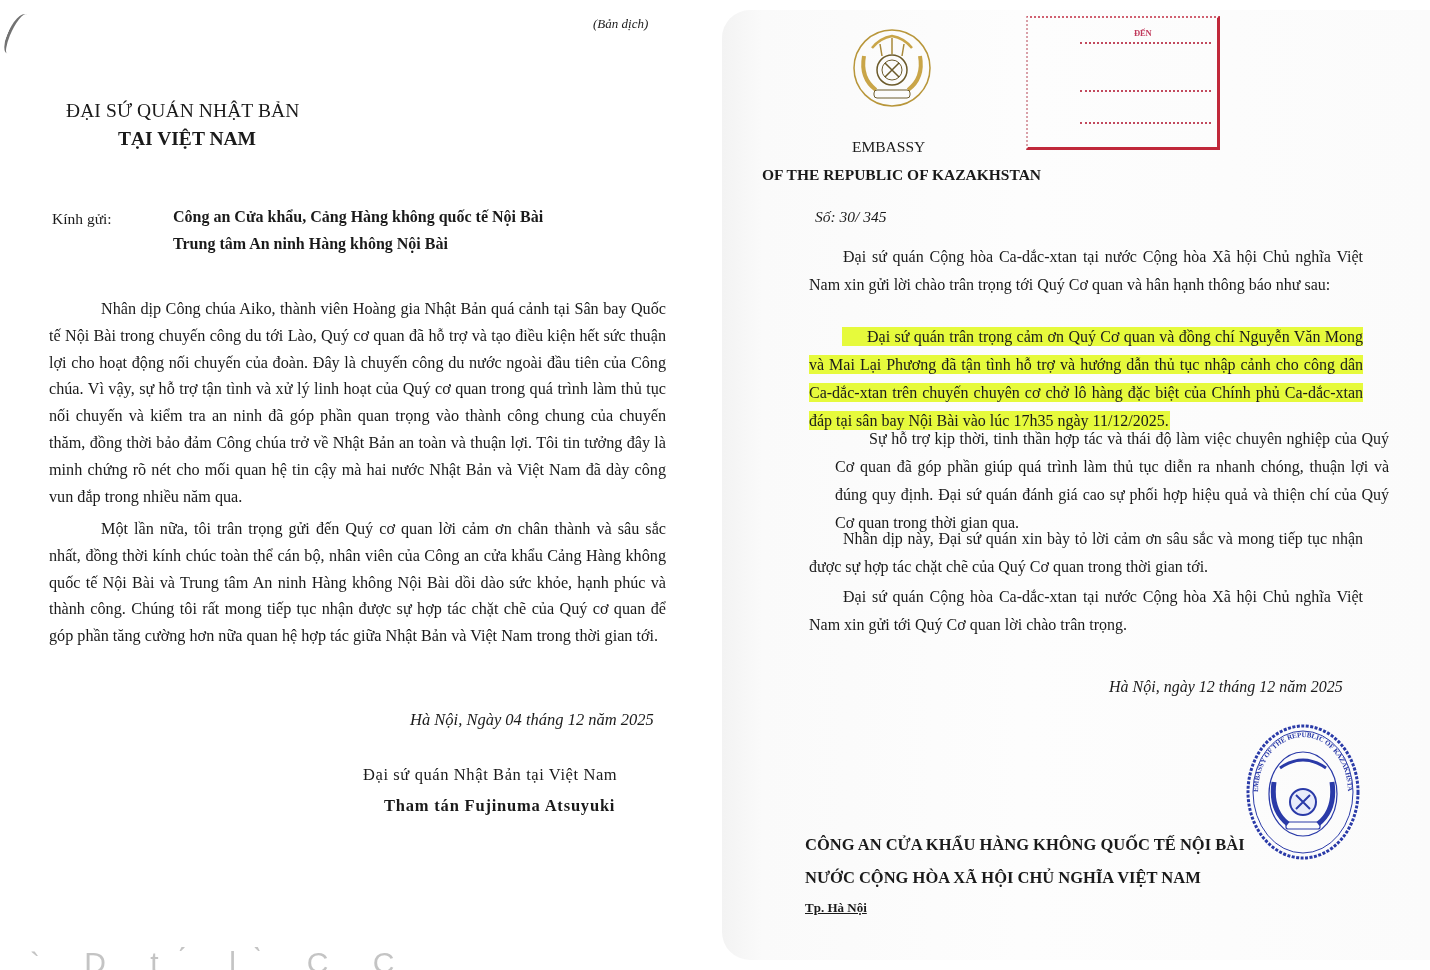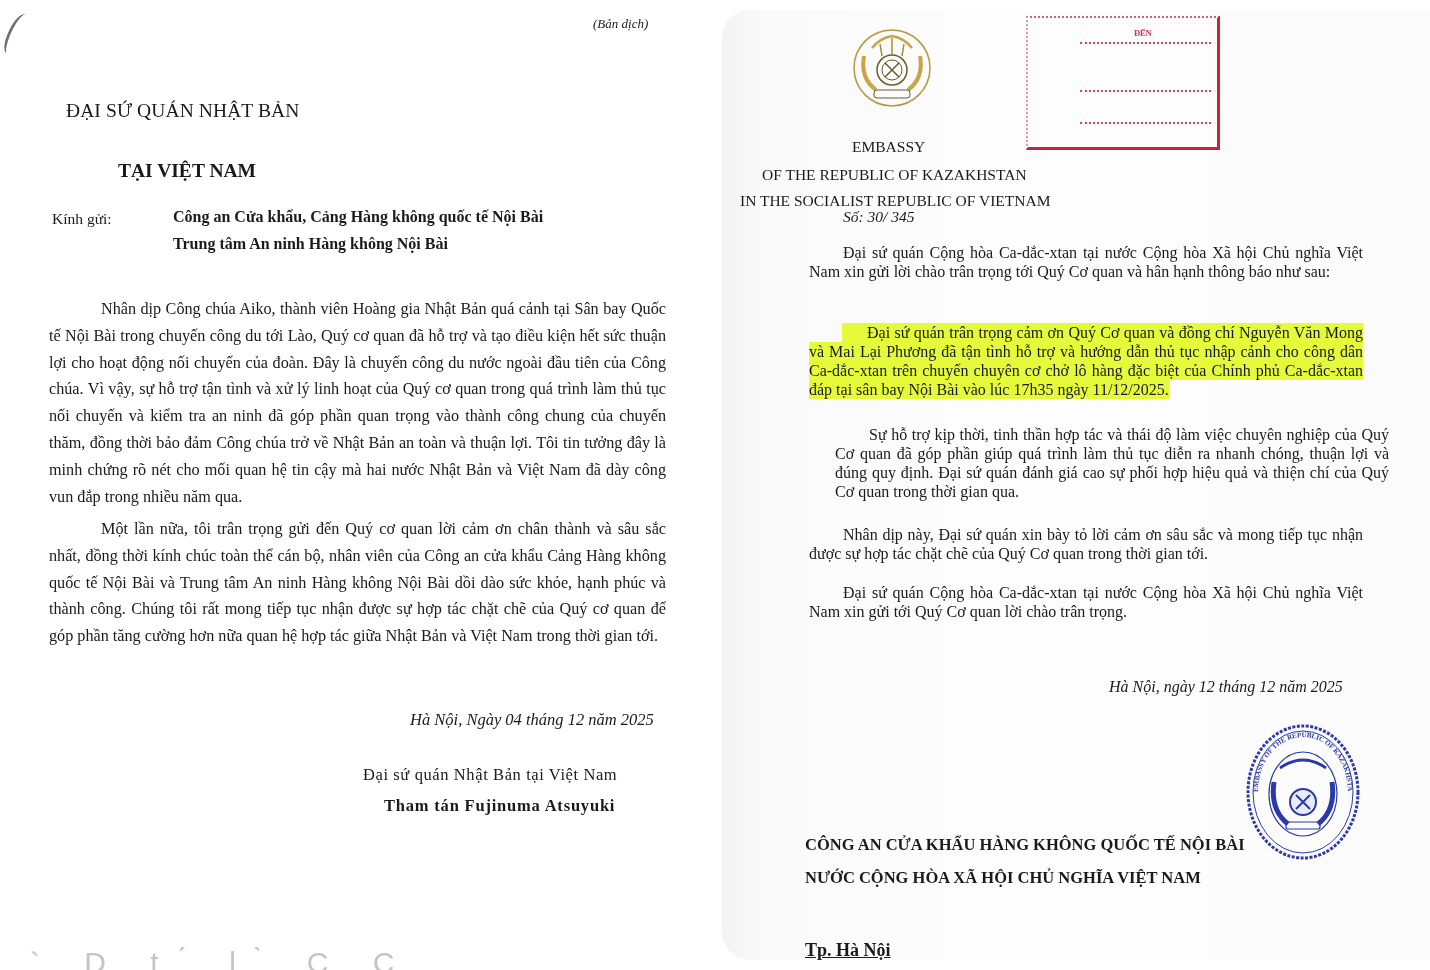--- a/index.html
+++ b/index.html
@@ -5,21 +5,21 @@
   * { box-sizing: border-box; margin: 0; padding: 0; }
   html, body { width: 1430px; height: 970px; background: #ffffff; overflow: hidden; }
   body { position: relative; font-family: "Liberation Serif", "DejaVu Serif", serif; color: #1a1a1a; }
 
   
   .left-page { position: absolute; left: 0; top: 0; width: 720px; height: 970px; background: #ffffff; }
   .page-curl { position: absolute; left: 8px; top: 12px; width: 18px; height: 44px;
     border-left: 3px solid #444; border-radius: 60% 0 0 40%; transform: rotate(22deg); opacity: .75; }
   .translation-mark { position: absolute; left: 593px; top: 16px; font-style: italic; font-size: 13px; }
   .sender-l1 { position: absolute; left: 66px; top: 100px; font-weight: normal; font-size: 19.5px; letter-spacing: .1px; }
-  .sender-l2 { position: absolute; left: 118px; top: 128px; font-weight: bold; font-size: 19.5px; margin-top: 32px; }
+  .sender-l2 { position: absolute; left: 118px; top: 128px; font-weight: bold; font-size: 19.5px; }
   .recipient-label { position: absolute; left: 52px; top: 210px; font-size: 15.5px; }
   .recipient-1 { position: absolute; left: 173px; top: 208px; font-weight: bold; font-size: 16px; }
   .recipient-2 { position: absolute; left: 173px; top: 235px; font-weight: bold; font-size: 16px; }
   .body-l { position: absolute; left: 49px; width: 617px; font-size: 16.2px; line-height: 26.8px; text-align: justify; text-indent: 52px; }
   .body-l.p1 { top: 296px; }
   .body-l.p2 { top: 516px; }
   .date-l { position: absolute; left: 410px; top: 710px; font-style: italic; font-size: 16.5px; }
   .sign-org-l { position: absolute; left: 363px; top: 765px; font-size: 16.5px; letter-spacing: .6px; text-align: center; }
   .sign-name-l { position: absolute; left: 384px; top: 796px; font-weight: bold; font-size: 16.5px; letter-spacing: .8px; }
   .bottom-cut { position: absolute; left: 30px; top: 946px; font-family: "Liberation Sans", sans-serif; font-size: 30px; color: #c4c4c4; letter-spacing: 18px; }
@@ -27,35 +27,35 @@
   
   .right-page { position: absolute; left: 722px; top: 10px; width: 708px; height: 950px;
     background: linear-gradient(90deg, #f3f3f3 0px, #fafafa 40px, #fdfdfd 300px, #fbfbfb 100%);
     border-radius: 28px 0 0 28px; }
   .emblem { position: absolute; left: 128px; top: 16px; width: 84px; height: 84px; }
   .stamp-red { position: absolute; left: 304px; top: 6px; width: 194px; height: 134px;
     border-right: 3px solid #c0283a; border-bottom: 3px solid #c0283a; border-top: 2px dotted #d06070; border-left: 2px dotted #d9a0a8; }
   .stamp-red .s-line { position: absolute; left: 52px; right: 6px; height: 0; border-bottom: 2px dotted #c24a5e; }
   .stamp-red .s-text { position: absolute; left: 62px; font-size: 8.5px; color: #c0385a; font-weight: bold; letter-spacing: -.2px; white-space: nowrap; margin-left: 44px; }
   .emb-1 { position: absolute; left: 130px; top: 128px; font-size: 15.5px; }
-  .emb-2 { position: absolute; left: 40px; top: 156px; font-size: 15.5px; }
+  .emb-2 { position: absolute; left: 40px; top: 156px; font-size: 15.5px; font-weight: bold; }
   .emb-3 { position: absolute; left: 18px; top: 182px; font-size: 15.5px; }
-  .ref-no { position: absolute; left: 93px; top: 198px; font-style: italic; font-size: 15.5px; margin-left: 28px; }
-  .body-r { position: absolute; left: 87px; width: 554px; font-size: 16px; line-height: 19px; text-align: justify; text-indent: 34px; }
+  .ref-no { position: absolute; left: 93px; top: 198px; font-style: italic; font-size: 15.5px; }
+  .body-r { position: absolute; left: 87px; width: 554px; font-size: 16px; line-height: 28px; text-align: justify; text-indent: 34px; }
   .body-r.p1 { top: 233px; }
   .body-r.p2 { top: 313px; }
   .body-r.p3 { top: 415px; margin-left: 26px; }
   .body-r.p4 { top: 515px; }
   .body-r.p5 { top: 573px; }
   .hl { background: #e6fa3c; box-shadow: 0 0 0 1px #e6fa3c; padding-left: 24px; }
   .date-r { position: absolute; left: 387px; top: 668px; font-style: italic; font-size: 16px; }
   .seal { position: absolute; left: 522px; top: 712px; width: 118px; height: 140px; }
   .addr-1 { position: absolute; left: 83px; top: 825px; font-weight: bold; font-size: 16.5px; }
   .addr-2 { position: absolute; left: 83px; top: 858px; font-weight: bold; font-size: 16.5px; }
-  .addr-3 { position: absolute; left: 83px; top: 890px; font-weight: bold; font-size: 18px; text-decoration: underline; margin-top: 40px; }
+  .addr-3 { position: absolute; left: 83px; top: 890px; font-weight: bold; font-size: 13px; text-decoration: underline; }
 </style>
 </head>
 <body>
 
 <div class="left-page">
   <div class="page-curl"></div>
   <div class="translation-mark">(Bản dịch)</div>
 
   <div class="sender-l1">ĐẠI SỨ QUÁN NHẬT BẢN</div>
   <div class="sender-l2">TẠI VIỆT NAM</div>
@@ -89,21 +89,20 @@
 
   <div class="stamp-red">
     <div class="s-text" style="top:10px;">ĐẾN</div>
     <div class="s-line" style="top:24px;"></div>
     <div class="s-line" style="top:72px;"></div>
     <div class="s-line" style="top:104px;"></div>
   </div>
 
   <div class="emb-1">EMBASSY</div>
   <div class="emb-2">OF THE REPUBLIC OF KAZAKHSTAN</div>
-  <div class="emb-3">IN THE SOCIALIST REPUBLIC OF VIETNAM</div>
   <div class="ref-no">Số: 30/ 345</div>
 
   <p class="body-r p1">Đại sứ quán Cộng hòa Ca-dắc-xtan tại nước Cộng hòa Xã hội Chủ nghĩa Việt Nam xin gửi lời chào trân trọng tới Quý Cơ quan và hân hạnh thông báo như sau:</p>
   <p class="body-r p2"><span class="hl">Đại sứ quán trân trọng cảm ơn Quý Cơ quan và đồng chí Nguyễn Văn Mong và Mai Lại Phương đã tận tình hỗ trợ và hướng dẫn thủ tục nhập cảnh cho công dân Ca-dắc-xtan trên chuyến chuyên cơ chở lô hàng đặc biệt của Chính phủ Ca-dắc-xtan đáp tại sân bay Nội Bài vào lúc 17h35 ngày 11/12/2025.</span></p>
   <p class="body-r p3">Sự hỗ trợ kịp thời, tinh thần hợp tác và thái độ làm việc chuyên nghiệp của Quý Cơ quan đã góp phần giúp quá trình làm thủ tục diễn ra nhanh chóng, thuận lợi và đúng quy định. Đại sứ quán đánh giá cao sự phối hợp hiệu quả và thiện chí của Quý Cơ quan trong thời gian qua.</p>
   <p class="body-r p4">Nhân dịp này, Đại sứ quán xin bày tỏ lời cảm ơn sâu sắc và mong tiếp tục nhận được sự hợp tác chặt chẽ của Quý Cơ quan trong thời gian tới.</p>
   <p class="body-r p5">Đại sứ quán Cộng hòa Ca-dắc-xtan tại nước Cộng hòa Xã hội Chủ nghĩa Việt Nam xin gửi tới Quý Cơ quan lời chào trân trọng.</p>
 
   <div class="date-r">Hà Nội, ngày 12 tháng 12 năm 2025</div>
 

